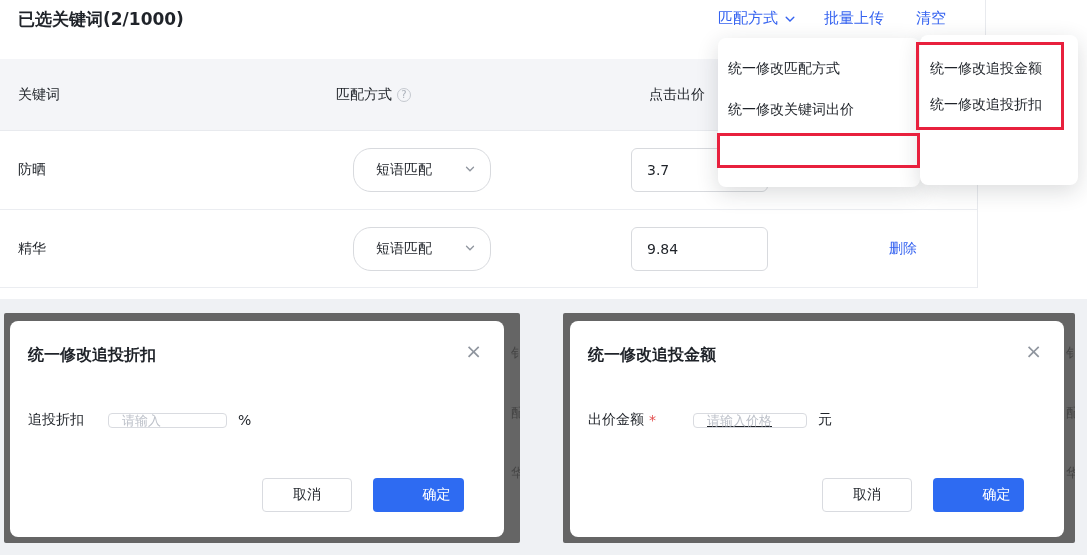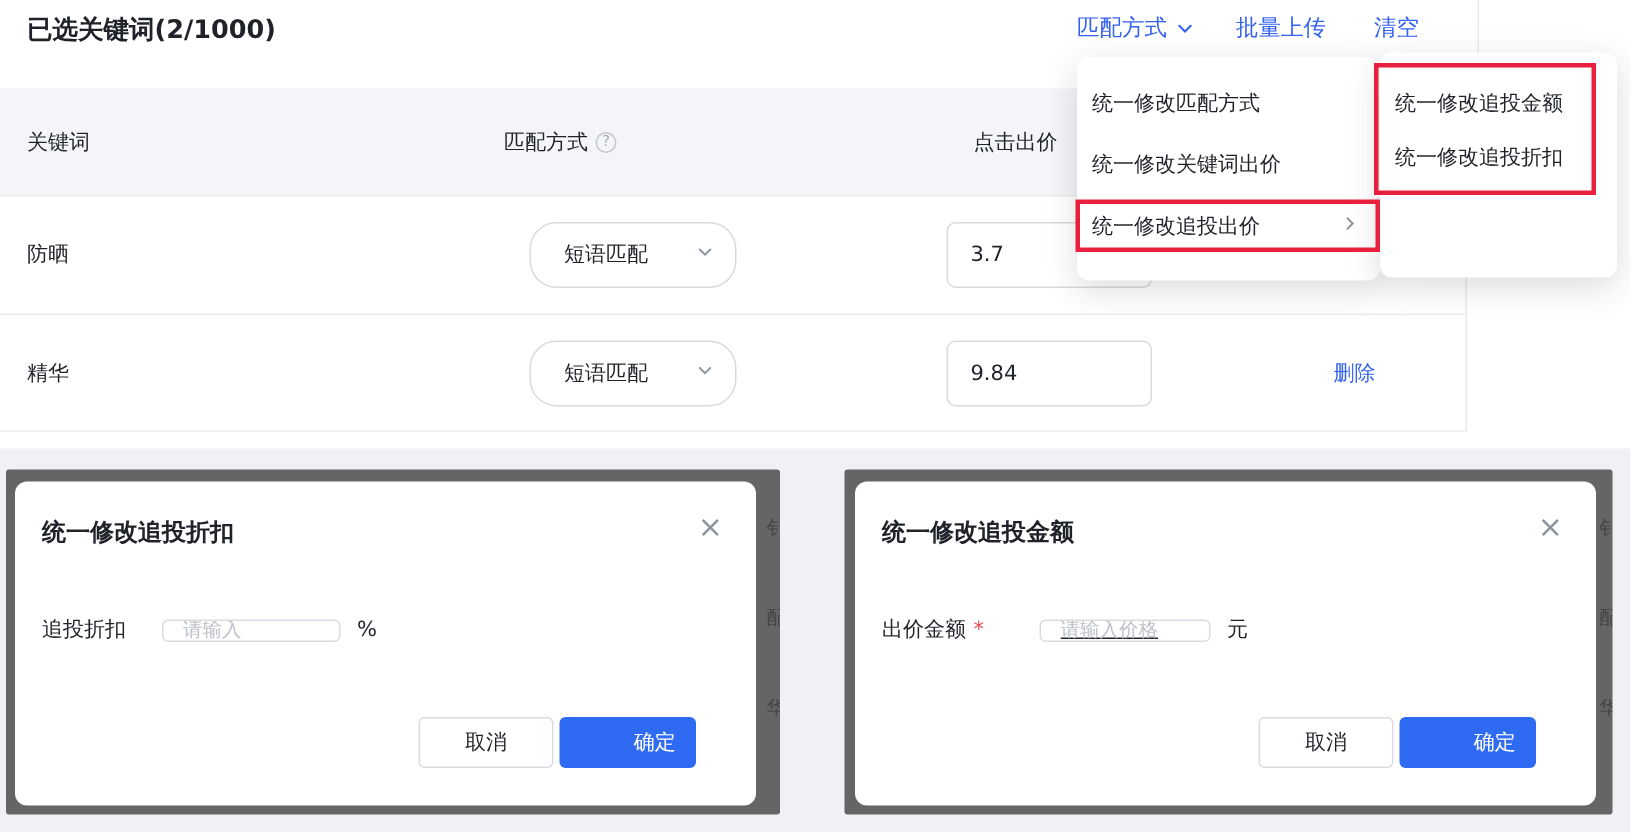--- a/index.html
+++ b/index.html
@@ -54,21 +54,21 @@
   .modal-title { position:absolute; left:18px; top:24px; font-size:16px; font-weight:600; }
   .modal-close { position:absolute; right:22px; top:20px; font-size:20px; line-height:20px; color:#8f959e; cursor:pointer; }
   .modal-field { position:absolute; left:18px; top:83px; height:32px; display:flex; align-items:center; font-size:14px; }
   .field-label { width:80px; display:flex; align-items:center; }
   .modal-2 .field-label { width:105px; }
   .req-star { color:#e34d4d; margin-left:5px; font-size:14px; }
   .field-input { width:119px; height:15px; border:1px solid #d9dbe0; border-radius:4px; padding:0 10px 0 13px; font-size:13px; color:#1f2329; font-family:inherit; outline:none; }
   .modal-2 .field-input { width:114px;text-decoration:underline; }
   .field-input::placeholder { color:#bdc1c9; }
   .field-suffix { margin-left:11px; }
-  .modal-buttons { position:absolute; right:40px; bottom:25px; display:flex; gap:4px; }
+  .modal-buttons { position:absolute; right:40px; bottom:25px; display:flex; gap:21px; }
   .btn { height:34px; border-radius:4px; font-size:14px; display:flex; align-items:center; justify-content:center; cursor:pointer; font-family:inherit; }
   .btn-cancel { width:90px; background:#fff; border:1px solid #d9dbe0; color:#1f2329; }
   .btn-confirm { width:91px; background:#2e6bf2; border:none; color:#fff;padding-left:36px; }
 </style>
 </head>
 <body>
 
 <div class="screen">
 
   <div class="page-title">已选关键词(2/1000)</div>
@@ -132,28 +132,20 @@
 
   <div class="bottom-area"></div>
 
   <div class="menu-panel main-menu">
     <div class="menu-item">
       <span>统一修改匹配方式</span>
     </div>
     <div class="menu-item">
       <span>统一修改关键词出价</span>
     </div>
-    <div class="menu-item">
-      <span>统一修改追投出价</span>
-      <span>
-        <svg width="12" height="12" viewBox="0 0 12 12">
-            <path d="M4.3 2.5 L7.8 6 L4.3 9.5" stroke="#8f959e" stroke-width="1.3" fill="none" stroke-linecap="round"></path>
-          </svg>
-      </span>
-    </div>
   </div>
 
   <div class="menu-panel sub-menu">
     <div class="submenu-item">
       <span>统一修改追投金额</span>
     </div>
     <div class="submenu-item">
       <span>统一修改追投折扣</span>
     </div>
   </div>

